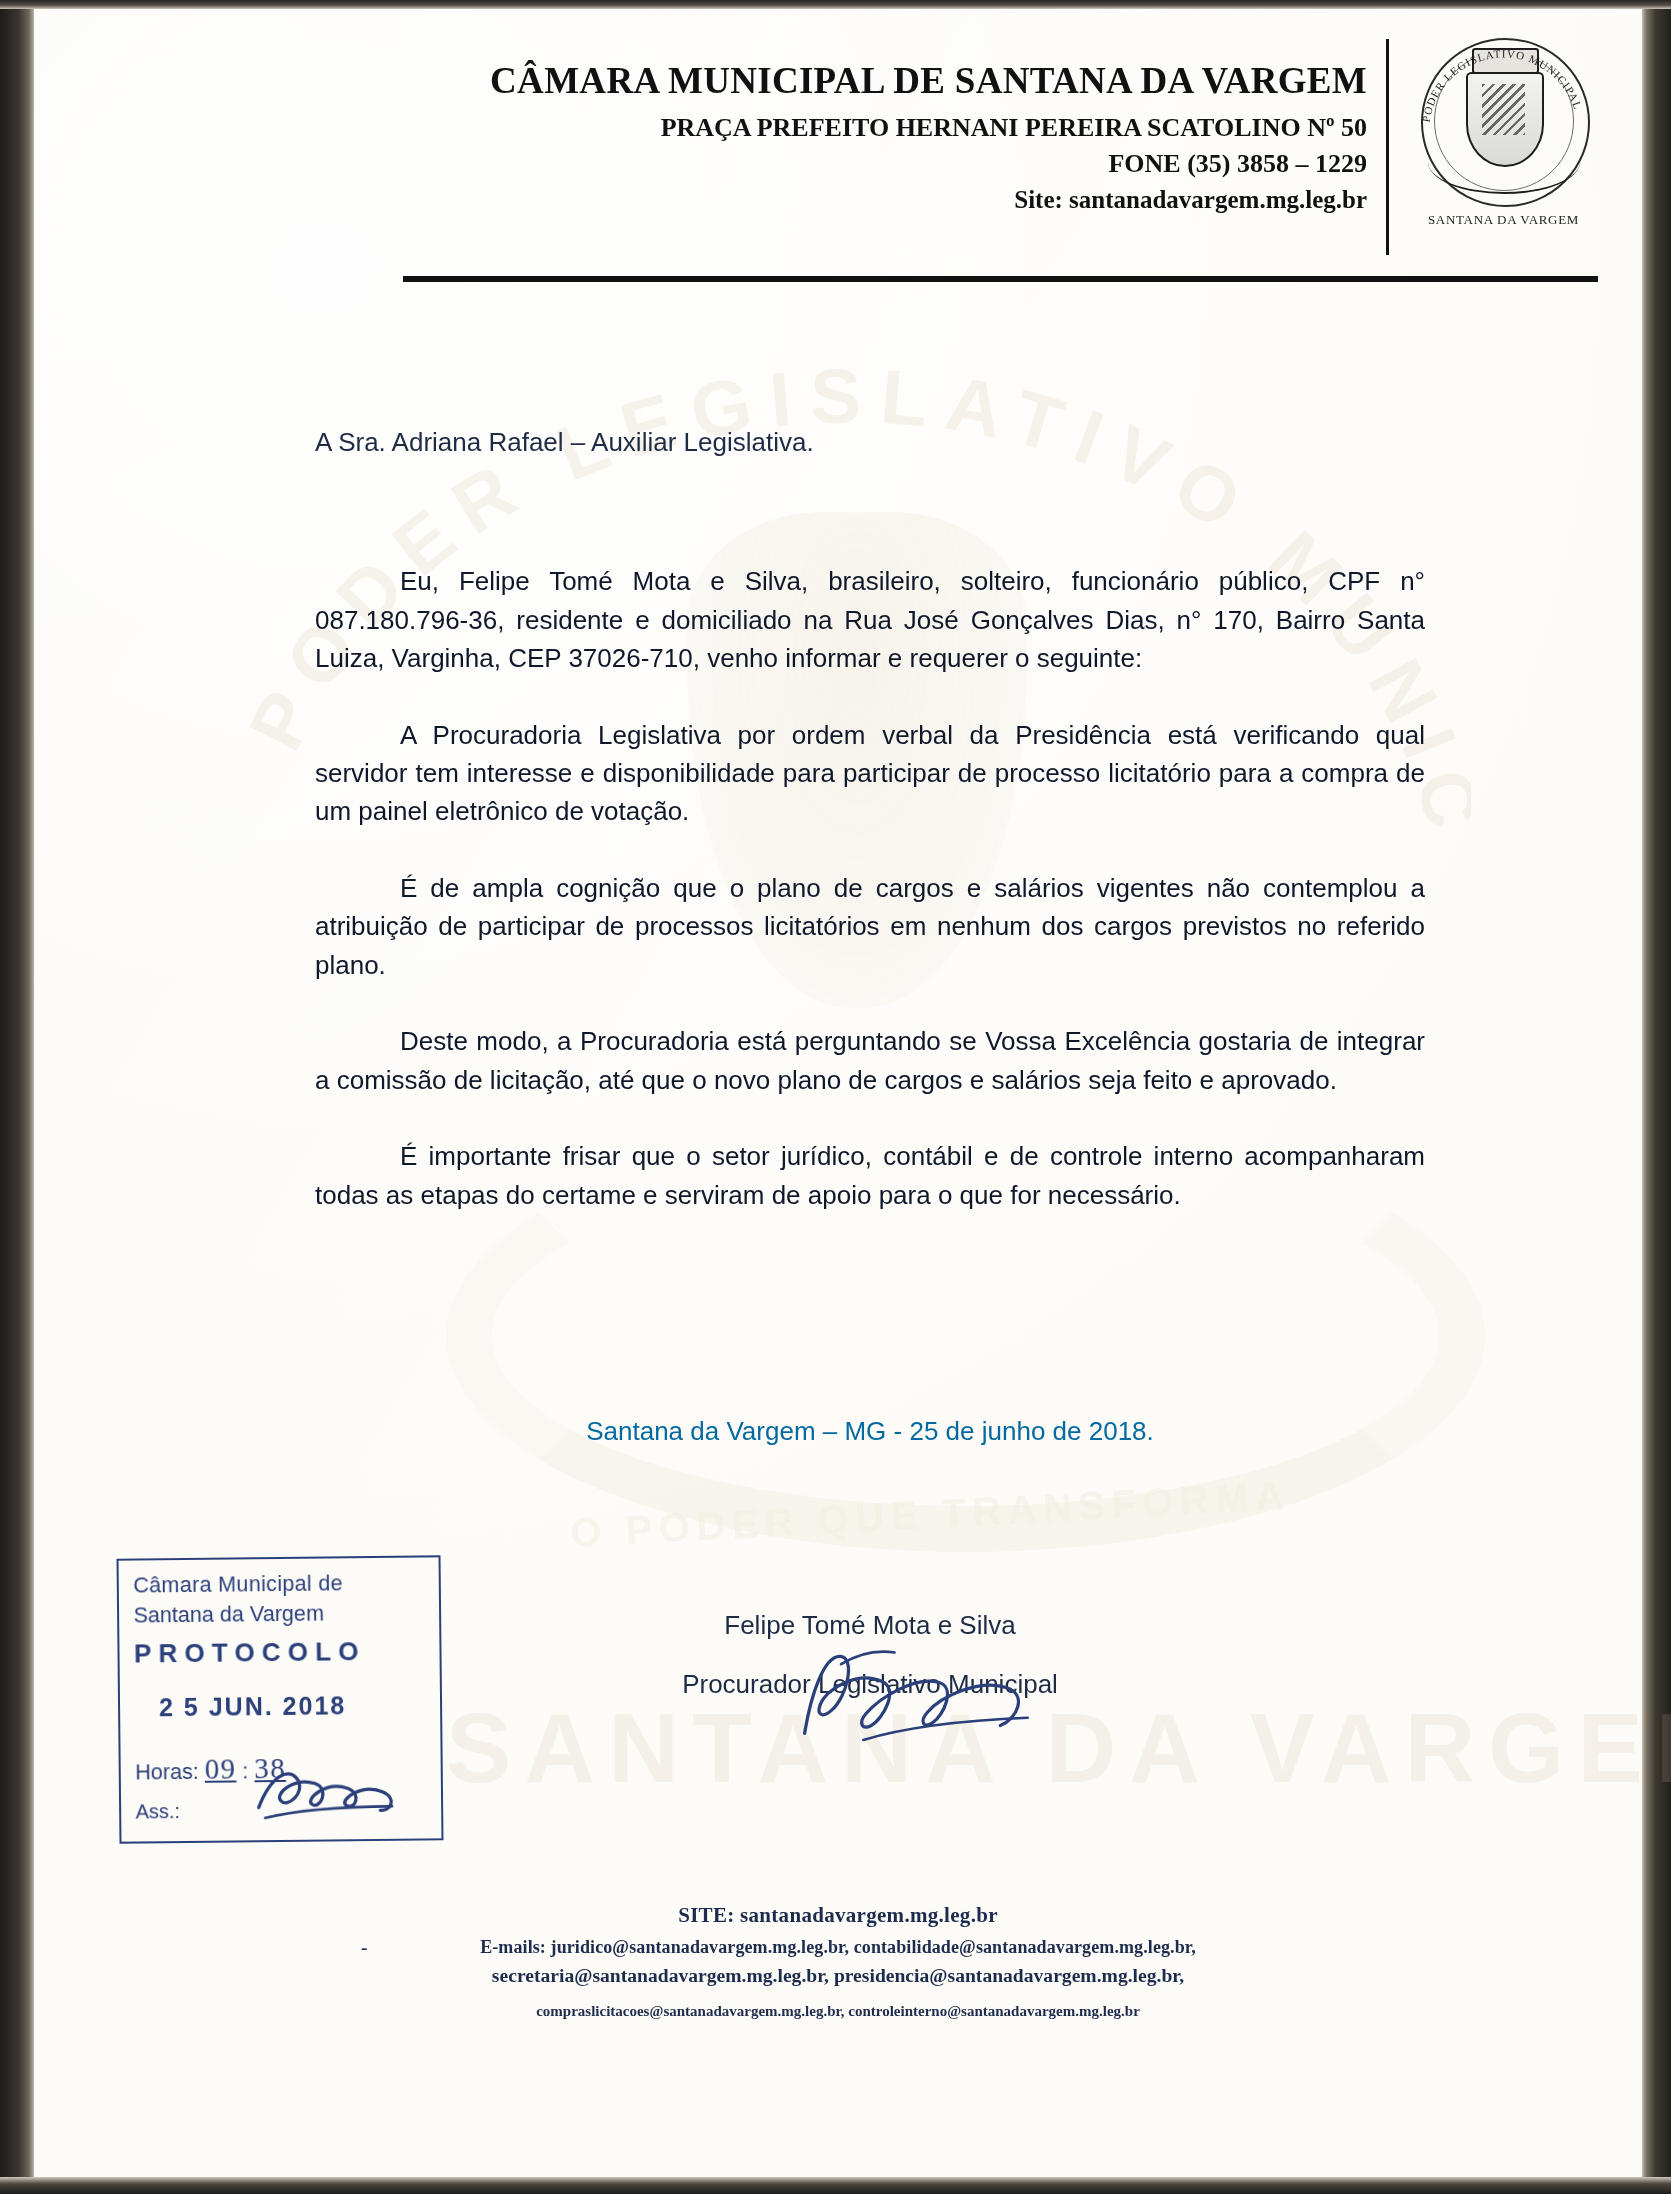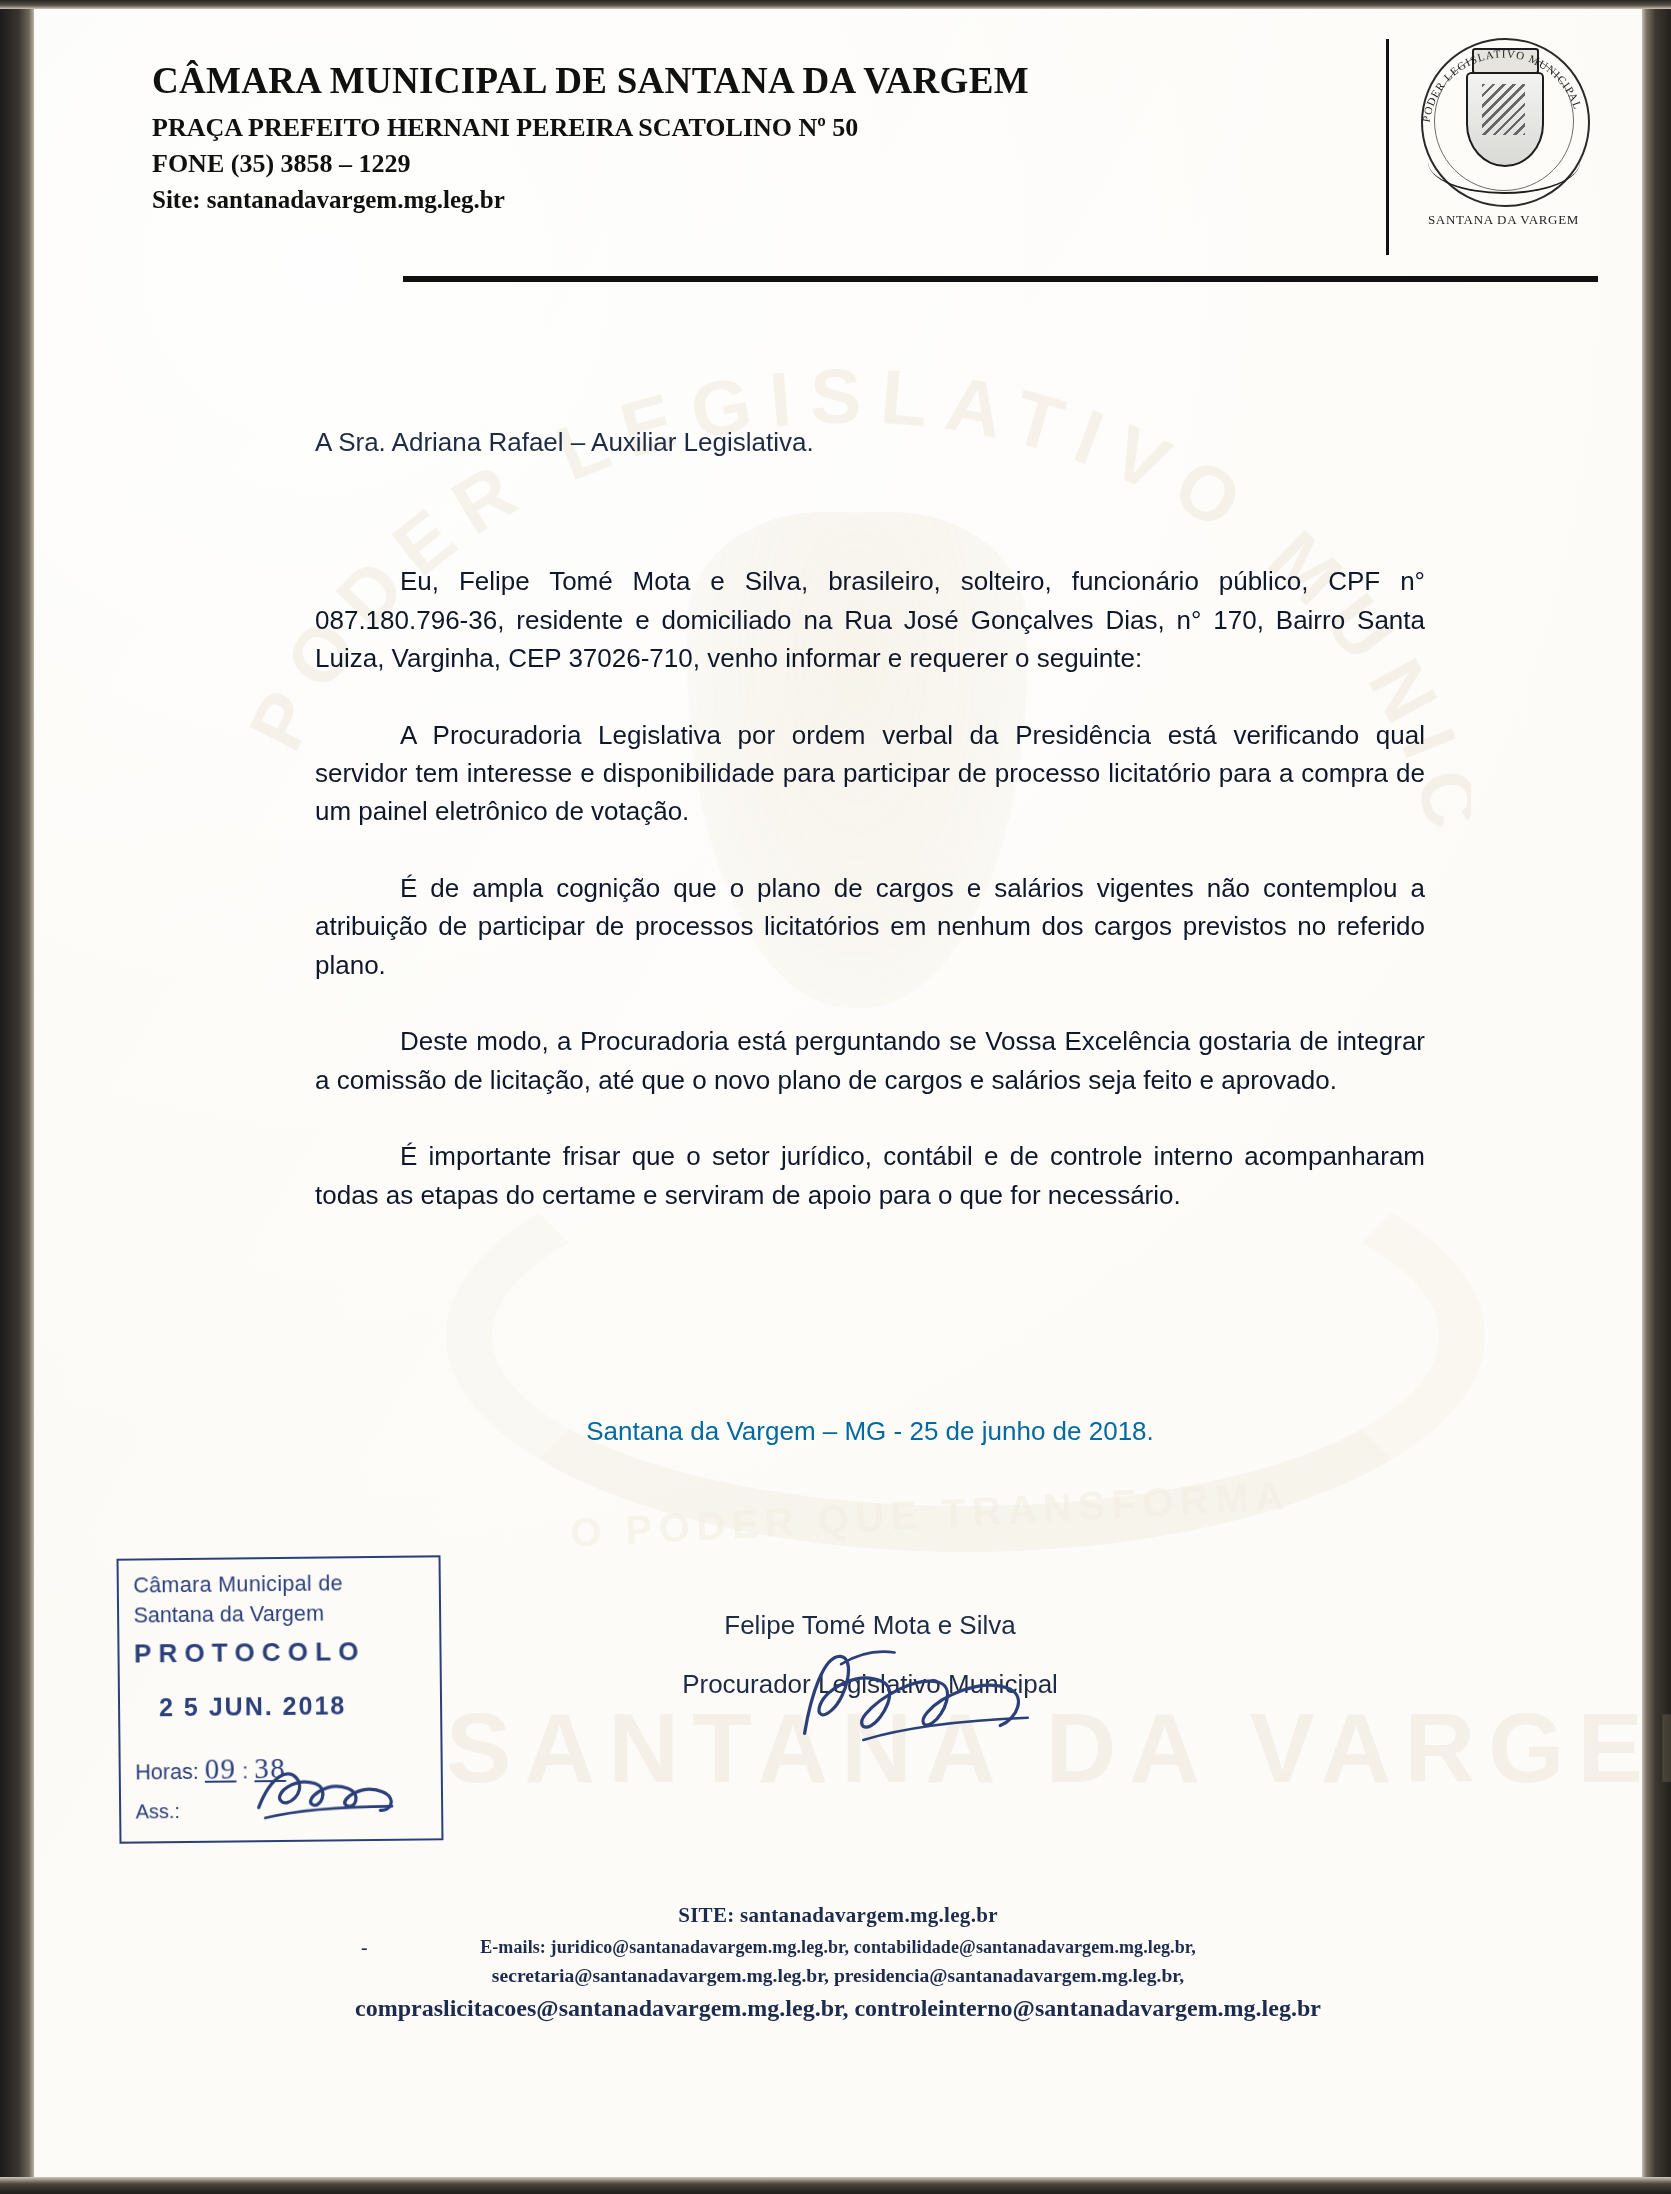--- a/index.html
+++ b/index.html
@@ -99,21 +99,21 @@
   
   .letterhead {
     position: absolute;
     left: 0; top: 19.6px;
     width: 1608px;
   }
   .lh-text {
     position: absolute;
     left: 118px; top: 30px;
     width: 1215px;
-    text-align: left;
+    text-align: right;
   }
   .lh-l1 {
     font-family: "Liberation Serif", serif;
     font-weight: 700;
     font-size: 37px;
     letter-spacing: 0.3px;
     color: #111;
   }
   .lh-l2 {
     font-family: "Liberation Serif", serif;
@@ -304,21 +304,21 @@
     left: 0; top: 1894px;
     width: 1608px;
     text-align: center;
     font-family: "Liberation Serif", serif;
     font-weight: 700;
     color: #1d2b4c;
   }
   .footer .site { font-size: 21px; letter-spacing: 0.3px; }
   .footer .em { font-size: 18px; margin-top: 9.1px; letter-spacing: 0.1px; }
   .footer .em2 { font-size: 19.6px; margin-top: 6.5px; }
-  .footer .em3 { font-size: 24px; margin-top: 8px; }
+  .footer .em3 { font-size: 15px; margin-top: 16px; }
   .footer-dash {
     position: absolute; left: 327px; top: 34px;
     font-size: 19.6px; font-weight: 700; color:#1d2b4c;
   }
 </style>
 </head>
 <body>
 
 <div class="page">
 

